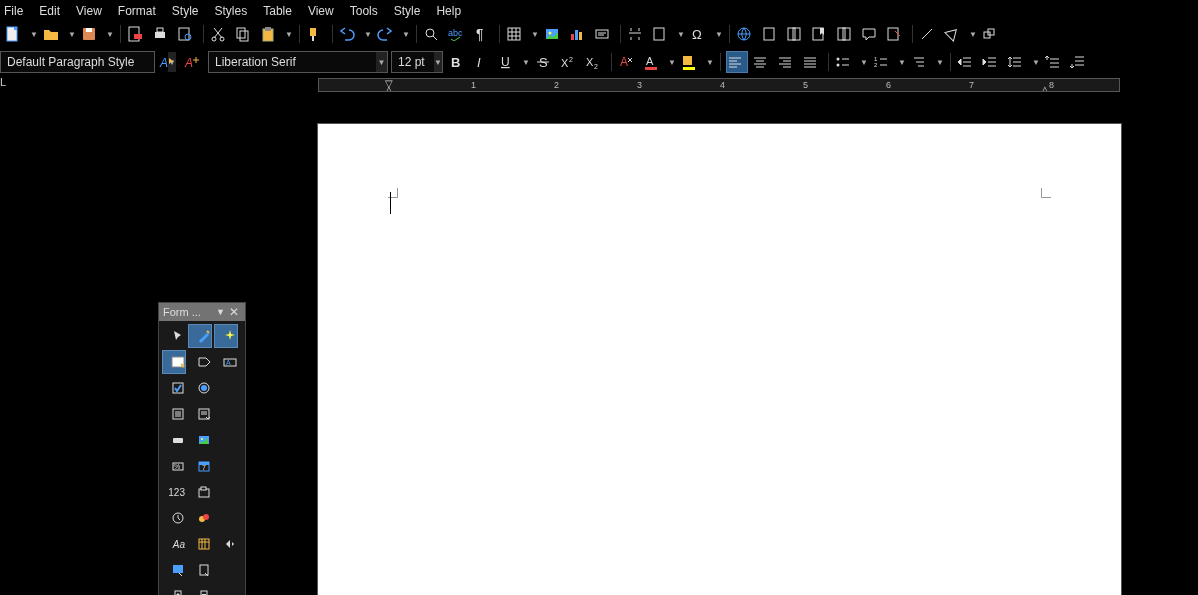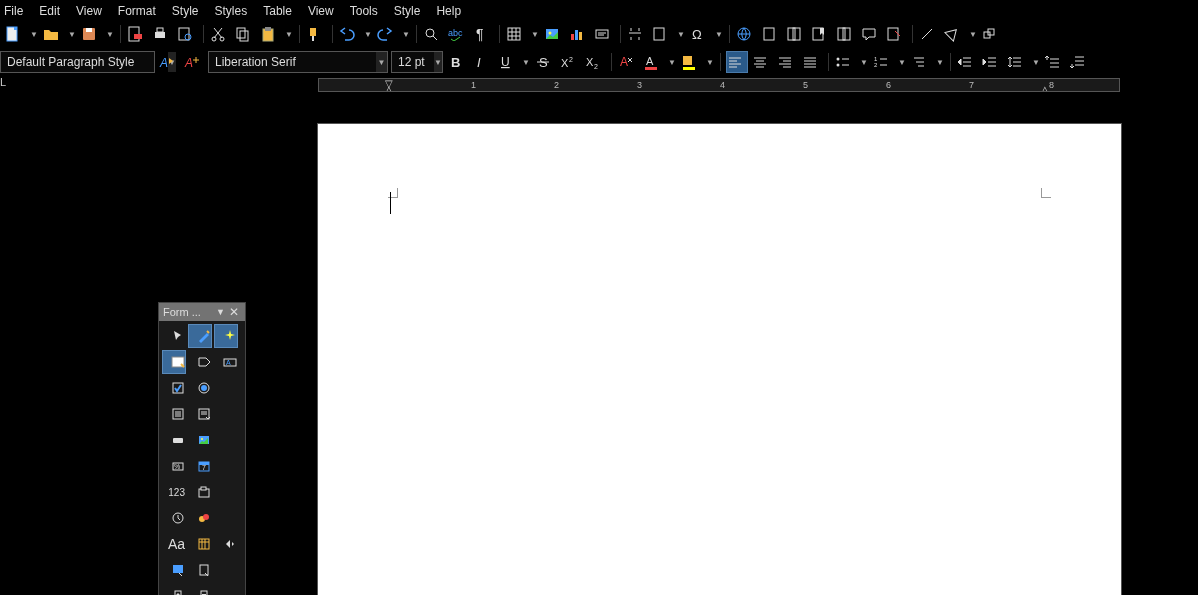--- a/index.html
+++ b/index.html
@@ -770,21 +770,21 @@
           </div>
         <div class="ft-btn">
             <svg width="14" height="14">
               <circle cx="5" cy="8" r="3" fill="#f4b942"></circle>
               <circle cx="9" cy="6" r="3" fill="#e44"></circle>
             </svg>
           </div>
       </div>
       <div class="float-row">
         <div class="ft-btn">
-            <span style="font-size:14px;color:#ddd">Aa</span>
+            <span style="font-size:10px;font-style:italic;color:#ddd">Aa</span>
           </div>
         <div class="ft-btn">
             <svg width="14" height="14">
               <rect x="2" y="2" width="10" height="10" fill="none" stroke="#f4b942"></rect>
               <path d="M2 5h10M5 2v10M8 2v10" stroke="#f4b942"></path>
             </svg>
           </div>
         <div class="ft-btn">
             <svg width="14" height="14">
               <path d="M3 7l4-4v8zM8 3v8M11 7l-2-2v4z" fill="#ddd"></path>

